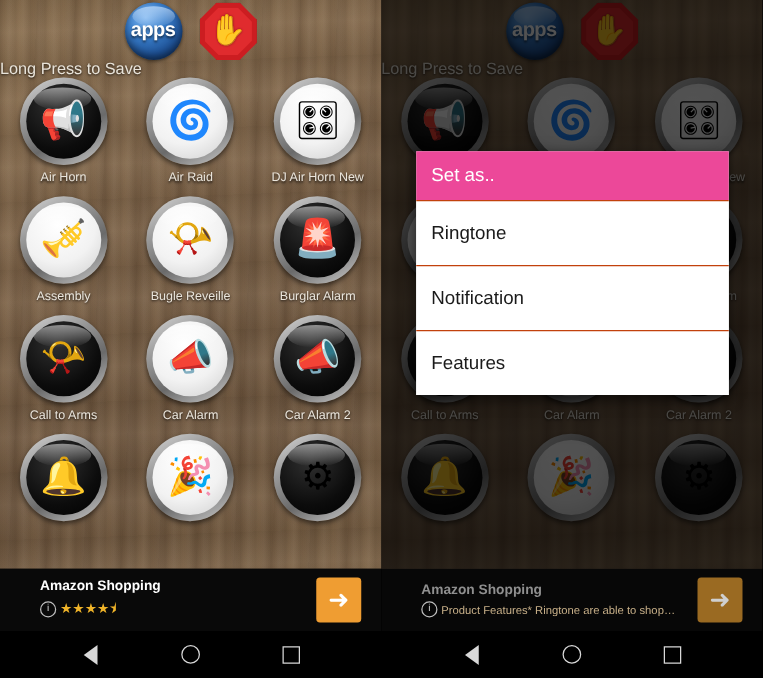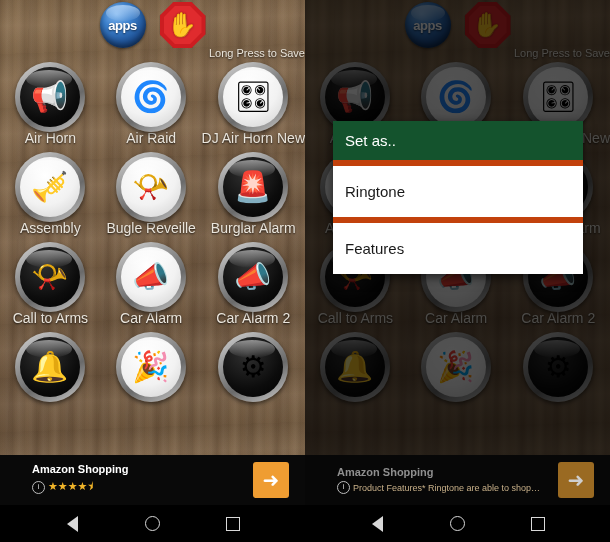--- a/index.html
+++ b/index.html
@@ -25,56 +25,56 @@
 
   
   .header{position:absolute;left:0;top:2px;width:305px;height:58px;z-index:5;}
   .hdr-icons{display:flex;justify-content:center;align-items:flex-start;gap:14px;height:44px;}
   .apps-btn{width:46px;height:46px;border-radius:50%;
      background:radial-gradient(circle at 36% 26%, #7fb6ef 0%, #3a7fcc 34%, #1d4f92 68%, #10305e 100%);
      box-shadow:0 1px 3px rgba(0,0,0,.55), inset 0 -3px 6px rgba(0,0,0,.45);
      position:relative;display:flex;align-items:center;justify-content:center;}
   .apps-btn:before{content:"";position:absolute;left:6px;top:3px;width:34px;height:16px;border-radius:50%;
      background:linear-gradient(#cfe6ff,rgba(255,255,255,0.07));opacity:.65;}
-  .apps-btn span{position:relative;color:#fff;font-size:13px;font-weight:bold;letter-spacing:-0.4px;
+  .apps-btn span{position:relative;color:#fff;font-size:16px;font-weight:bold;letter-spacing:-0.4px;
      text-shadow:0 1px 2px rgba(0,0,0,.6);}
   .stop-btn{width:46px;height:46px;position:relative;}
   .oct{width:46px;height:46px;background:#cc1d21;
      clip-path:polygon(30% 0,70% 0,100% 30%,100% 70%,70% 100%,30% 100%,0 70%,0 30%);
      box-shadow:0 1px 3px rgba(0,0,0,.5);display:flex;align-items:center;justify-content:center;}
   .oct-in{width:38px;height:38px;background:#e02b2e;
      clip-path:polygon(30% 0,70% 0,100% 30%,100% 70%,70% 100%,30% 100%,0 70%,0 30%);
      display:flex;align-items:center;justify-content:center;}
   .hand{font-size:24px;line-height:24px;color:#fff;filter:drop-shadow(0 0 1px rgba(0,0,0,.4));}
-  .hdr-label{text-align:right;font-size:11px;color:#e9e4da;margin-top:1px;
+  .hdr-label{text-align:left;font-size:13px;color:#e9e4da;margin-top:1px;
      text-shadow:0 1px 2px rgba(0,0,0,.75);}
 
   
   .grid{position:absolute;left:0;top:62px;width:305px;z-index:5;
         display:grid;grid-template-columns:repeat(3,1fr);row-gap:8px;}
   .cell{display:flex;flex-direction:column;align-items:center;}
   .disc{width:70px;height:70px;border-radius:50%;position:relative;
         background:linear-gradient(150deg,#d9d9d9 0%,#9a9a9a 32%,#6a6a6a 62%,#cfcfcf 100%);
         box-shadow:0 2px 4px rgba(0,0,0,.55);display:flex;align-items:center;justify-content:center;}
   .disc .face{width:60px;height:60px;border-radius:50%;overflow:hidden;position:relative;
         display:flex;align-items:center;justify-content:center;font-size:30px;line-height:1;}
   .face.dark{background:radial-gradient(circle at 40% 28%,#303030 0%,#0c0c0c 62%,#000 100%);}
   .face.light{background:radial-gradient(circle at 42% 30%,#ffffff 0%,#f2f2f2 55%,#cfcfcf 100%);}
   .face:after{content:"";position:absolute;left:6px;top:3px;width:46px;height:18px;border-radius:50%;
         background:linear-gradient(rgba(255,255,255,.5),rgba(255,255,255,0));}
   .glyph{position:relative;z-index:2;}
-  .cap{font-size:14px;color:#eae5dc;margin-top:0;text-align:center;line-height:12px;
+  .cap{font-size:10px;color:#eae5dc;margin-top:5px;text-align:center;line-height:12px;
        text-shadow:0 1px 2px rgba(0,0,0,.8);white-space:nowrap;}
 
   
   .dialog{position:absolute;left:28px;top:121px;width:250px;z-index:60;
           background:#fff;box-shadow:0 3px 10px rgba(0,0,0,.6);}
-  .dlg-head{background:#14532d;color:#fff;font-size:15px;padding:11px 11px 11px 12px;}
+  .dlg-head{background:#ec4899;color:#fff;font-size:15px;padding:11px 11px 11px 12px;}
   .dlg-item{font-size:15px;color:#1a1a1a;padding:17px 10px 17px 12px;background:#fff;
-            border-top:6px solid #c2410c;}
+            border-top:1px solid #c2410c;}
   .dlg-item:first-of-type{border-top:none;}
 
   
   .ad{position:absolute;left:0;top:455px;width:305px;height:50px;background:#090909;z-index:50;
       display:flex;align-items:center;}
   .ad-txt{flex:1;padding-left:32px;min-width:0;}
   .ad-title{color:#fff;font-size:11px;font-weight:bold;}
   .ad-sub{display:flex;align-items:center;gap:3px;margin-top:3px;}
   .info-i{width:11px;height:11px;border:1px solid #bdbdbd;border-radius:50%;color:#d6d6d6;
      font-size:8px;line-height:10px;text-align:center;flex:none;}
@@ -346,20 +346,21 @@
             </div>
           </div>
       </div>
     </div>
 
     <div class="scrim"></div>
 
     <div class="dialog">
       <div class="dlg-head">Set as..</div>
       <div class="dlg-item">Ringtone</div>
+      <div class="dlg-item">Notification</div>
       <div class="dlg-item">Features</div>
     </div>
 
     <div class="ad">
       <div class="ad-txt">
         <div class="ad-title">Amazon Shopping</div>
         <div class="ad-sub">
           <div class="info-i">i</div>
           <div class="ad-desc">Product Features* Ringtone are able to shop…</div>
         </div>

